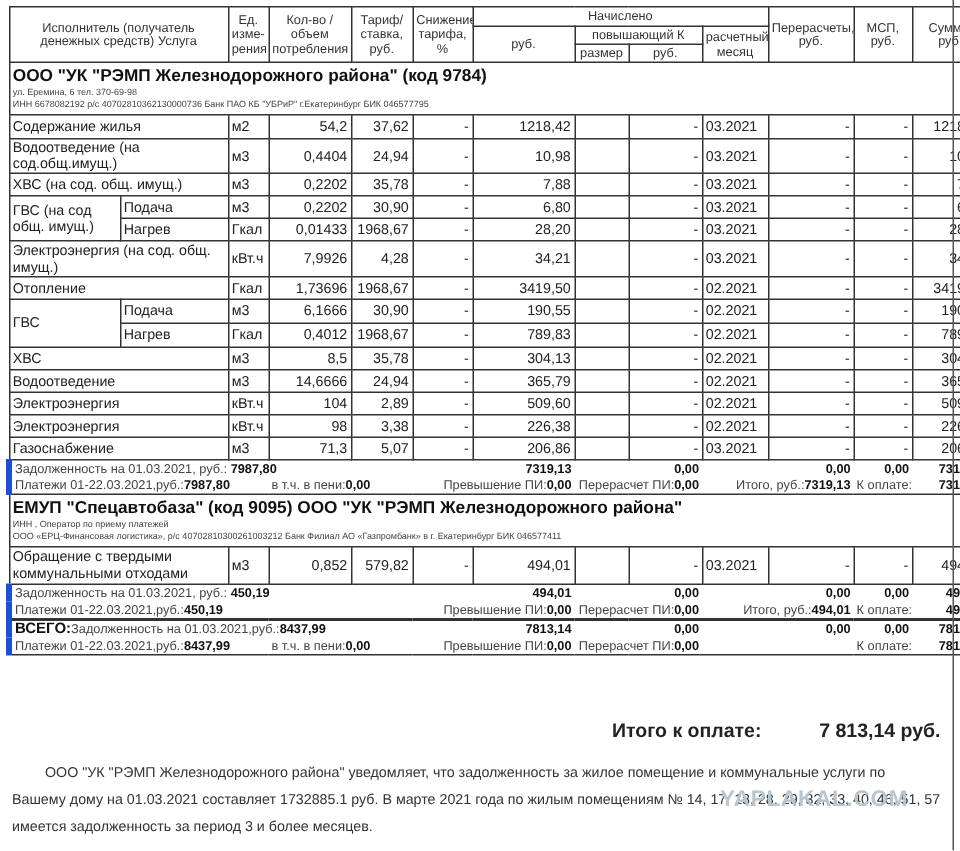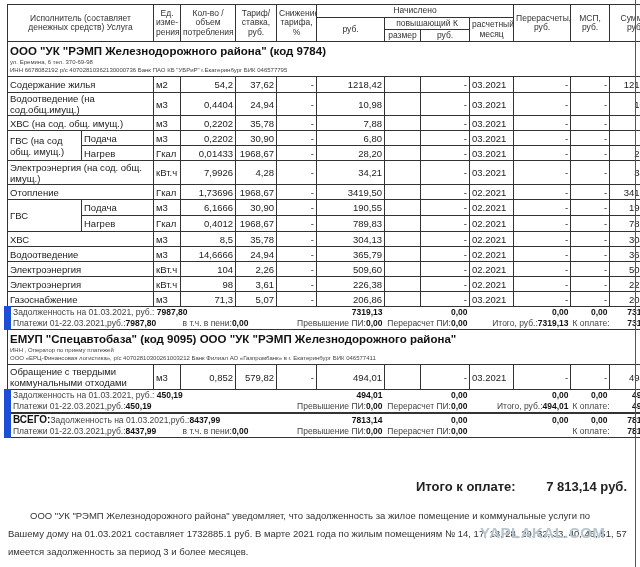--- a/index.html
+++ b/index.html
@@ -8,28 +8,28 @@
   table { border-collapse:collapse; width:629px; table-layout:fixed; }
   td { border:1px solid #333; padding:0 2px; font-size:9.5px; line-height:11px; vertical-align:middle; overflow:hidden; white-space:nowrap; }
   .hdr td { text-align:center; font-size:8.5px; line-height:9.5px; color:#333; white-space:normal; }
   .r { text-align:right; }
   .c { text-align:left; }
   .wrap { white-space:normal; }
   .org td { border-top:1px solid #333; border-bottom:1px solid #333; }
   .org-title { font-weight:bold; font-size:11.5px; line-height:14px; color:#111; }
   .org-sub { font-size:6px; line-height:8px; color:#444; }
   .sum td { border-left:none; border-right:none; border-top:none; border-bottom:none; font-size:8.5px; line-height:11px; padding:0 2px; }
-  .sum td.first { border-left:7px solid #1d4ed8; }
+  .sum td.first { border-left:4px solid #1d4ed8; }
   .sum td.last { border-right:1px solid #333; }
   .sum.bottom td { border-bottom:1px solid #333;margin-top:42px; }
   .sum.top td { border-top:2px solid #333; }
   b { color:#111; }
   .lbl { color:#444; }
   .total-line { position:absolute; top:477px; left:0; width:633px; height:20px; font-weight:bold; font-size:13px; }
-  .total-label { position:absolute; left:408px; top:2px;margin-left:8px; }
+  .total-label { position:absolute; left:408px; top:2px; }
   .total-value { position:absolute; right:6px; top:2px; }
   .notice { position:absolute; left:8px; top:507px; width:620px; font-size:9.5px; line-height:18px; color:#333; text-indent:22px; }
   .watermark { position:absolute; left:480px; top:524px; font-weight:bold; font-size:15px; color:#b8c6cf; letter-spacing:0.5px;text-align:right; }
   .edge { position:absolute; right:0; top:0; width:4px; height:567px; border-left:1px solid #555; }
 </style>
 </head>
 <body>
 
 <div class="sheet">
   <table>
@@ -43,21 +43,21 @@
         <col style="width:68px">
         <col style="width:36px">
         <col style="width:49px">
         <col style="width:44px">
         <col style="width:57px">
         <col style="width:39px">
         <col style="width:51px">
     </colgroup>
     <tbody id="tbody">
       <tr class="hdr" style="height:13px">
-        <td colspan="2" rowspan="3">Исполнитель (составляет денежных средств) Услуга</td>
+        <td colspan="2" rowspan="3">Исполнитель (получатель денежных средств) Услуга</td>
         <td rowspan="3">Ед. изме-рения</td>
         <td rowspan="3">Кол-во / объем потребления</td>
         <td rowspan="3">Тариф/ ставка, руб.</td>
         <td rowspan="3">Снижение тарифа, %</td>
         <td colspan="4">Начислено</td>
         <td rowspan="3">Перерасчеты, руб.</td>
         <td rowspan="3">МСП, руб.</td>
         <td rowspan="3">Сумма, руб.</td>
       </tr>
       <tr class="hdr" style="height:12px">
@@ -230,35 +230,35 @@
           <td class="r">-</td>
           <td>02.2021</td>
           <td class="r">-</td>
           <td class="r">-</td>
           <td class="r">365,79</td>
         </tr>
         <tr style="height: 15px;">
           <td colspan="2" class="wrap">Электроэнергия</td>
           <td>кВт.ч</td>
           <td class="r">104</td>
-          <td class="r">2,26</td>
+          <td class="r">2,89</td>
           <td class="r">-</td>
           <td class="r">509,60</td>
           <td></td>
           <td class="r">-</td>
           <td>02.2021</td>
           <td class="r">-</td>
           <td class="r">-</td>
           <td class="r">509,60</td>
         </tr>
         <tr style="height: 15px;">
           <td colspan="2" class="wrap">Электроэнергия</td>
           <td>кВт.ч</td>
           <td class="r">98</td>
-          <td class="r">3,61</td>
+          <td class="r">3,38</td>
           <td class="r">-</td>
           <td class="r">226,38</td>
           <td></td>
           <td class="r">-</td>
           <td>02.2021</td>
           <td class="r">-</td>
           <td class="r">-</td>
           <td class="r">226,38</td>
         </tr>
         <tr style="height: 15px;">

